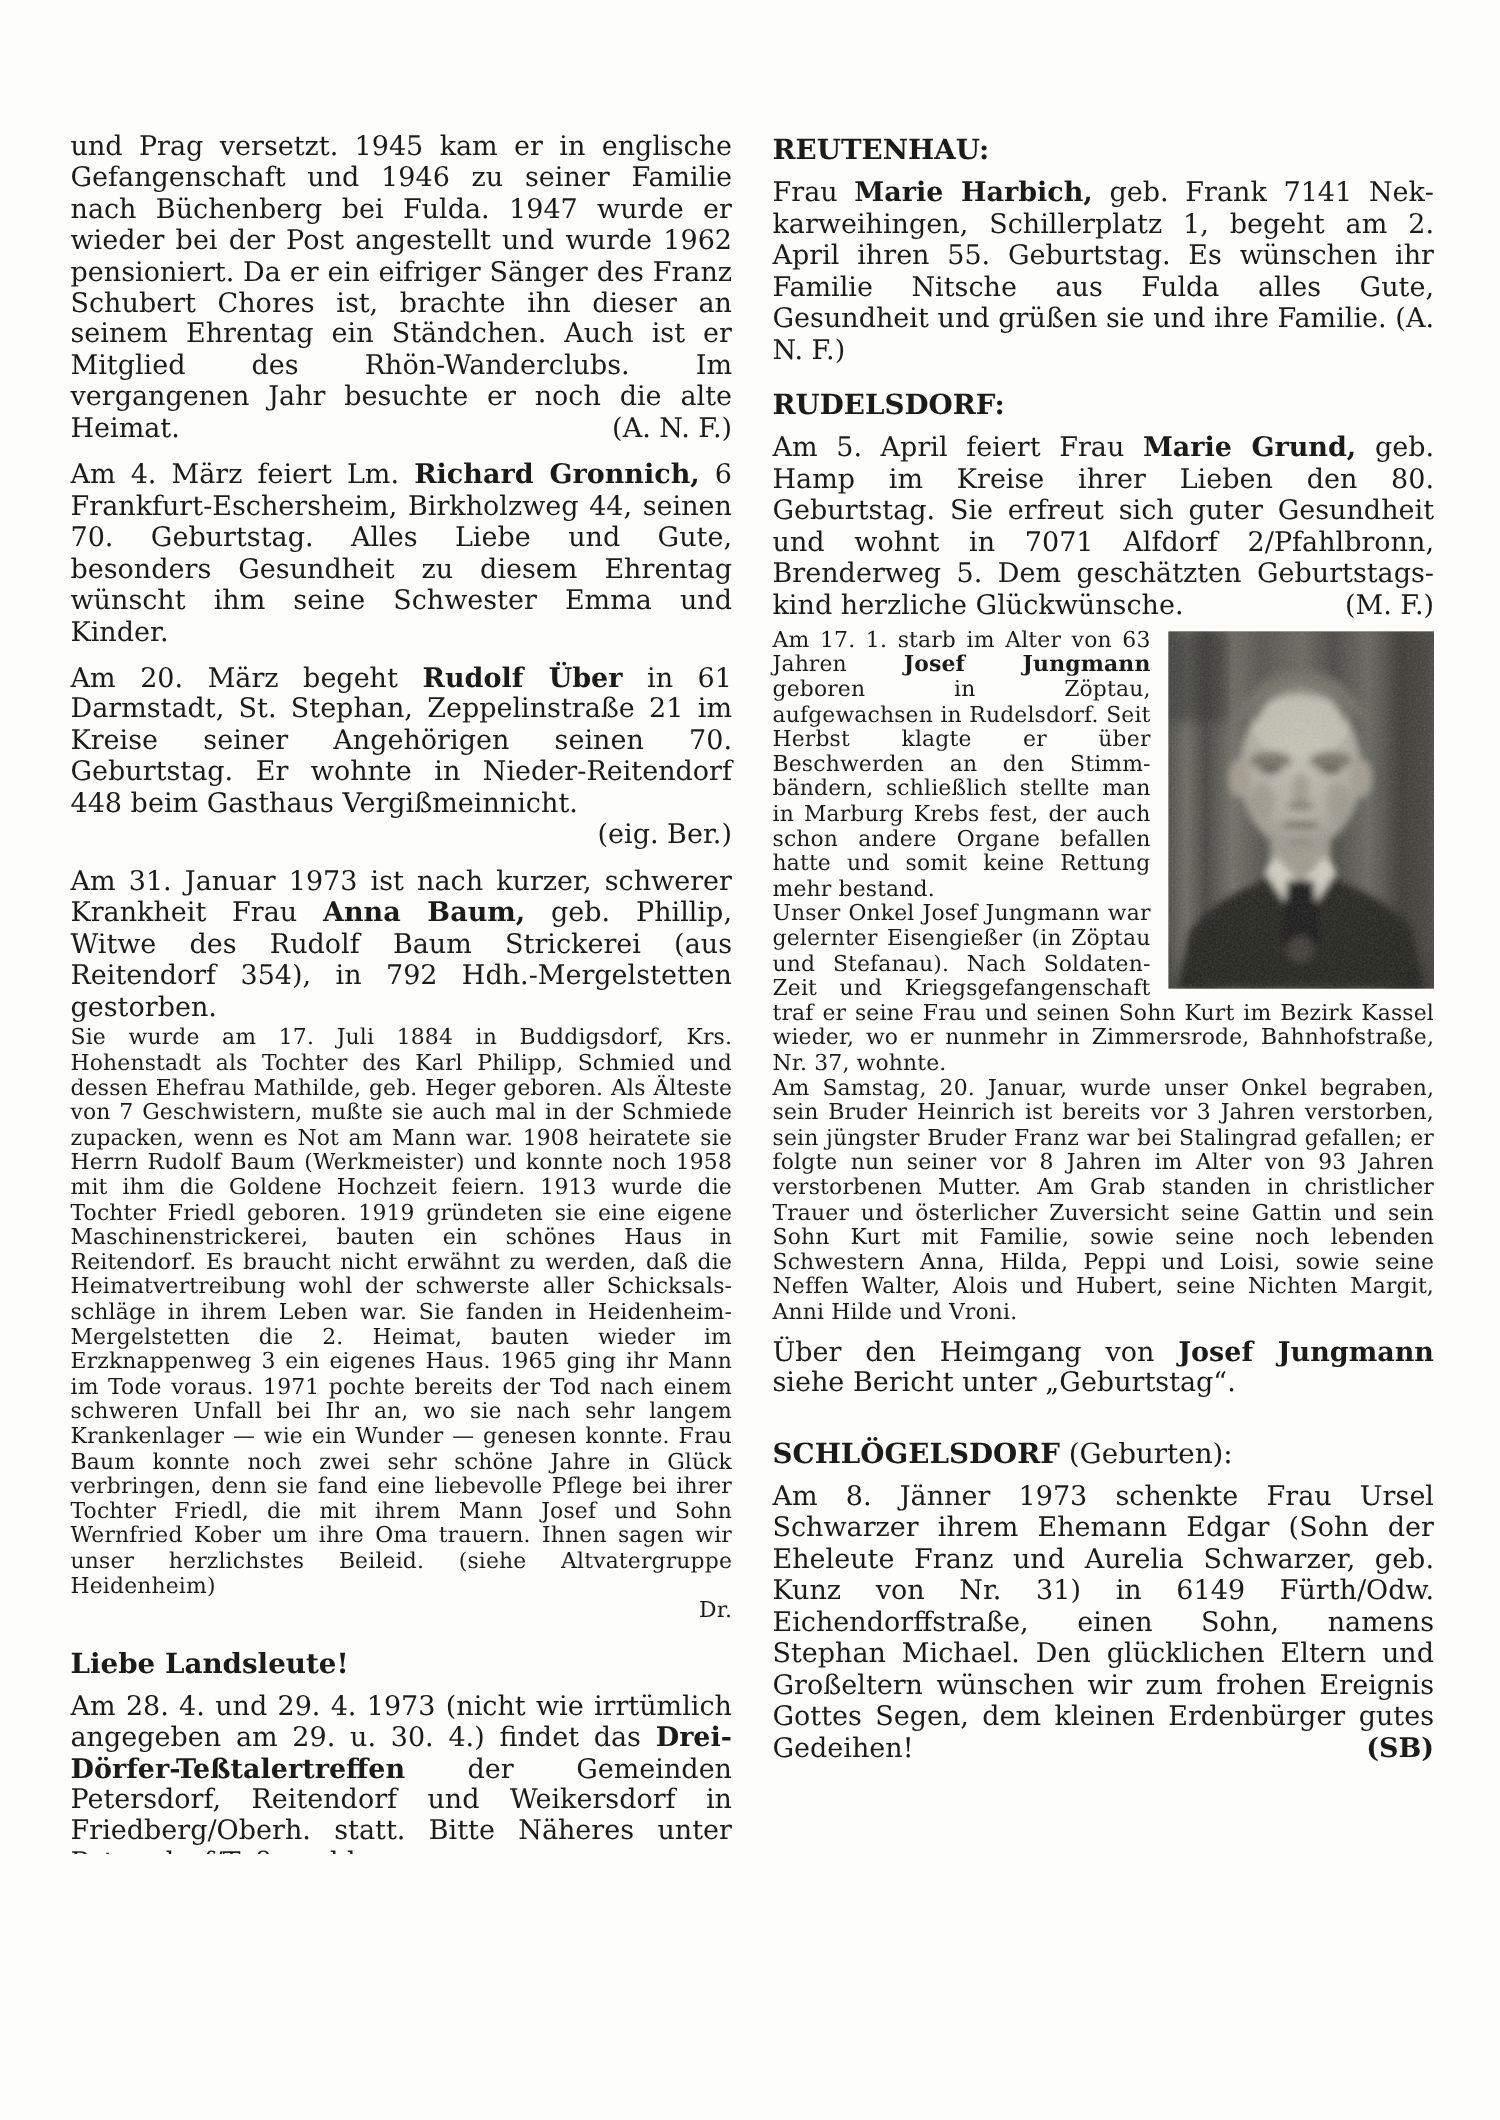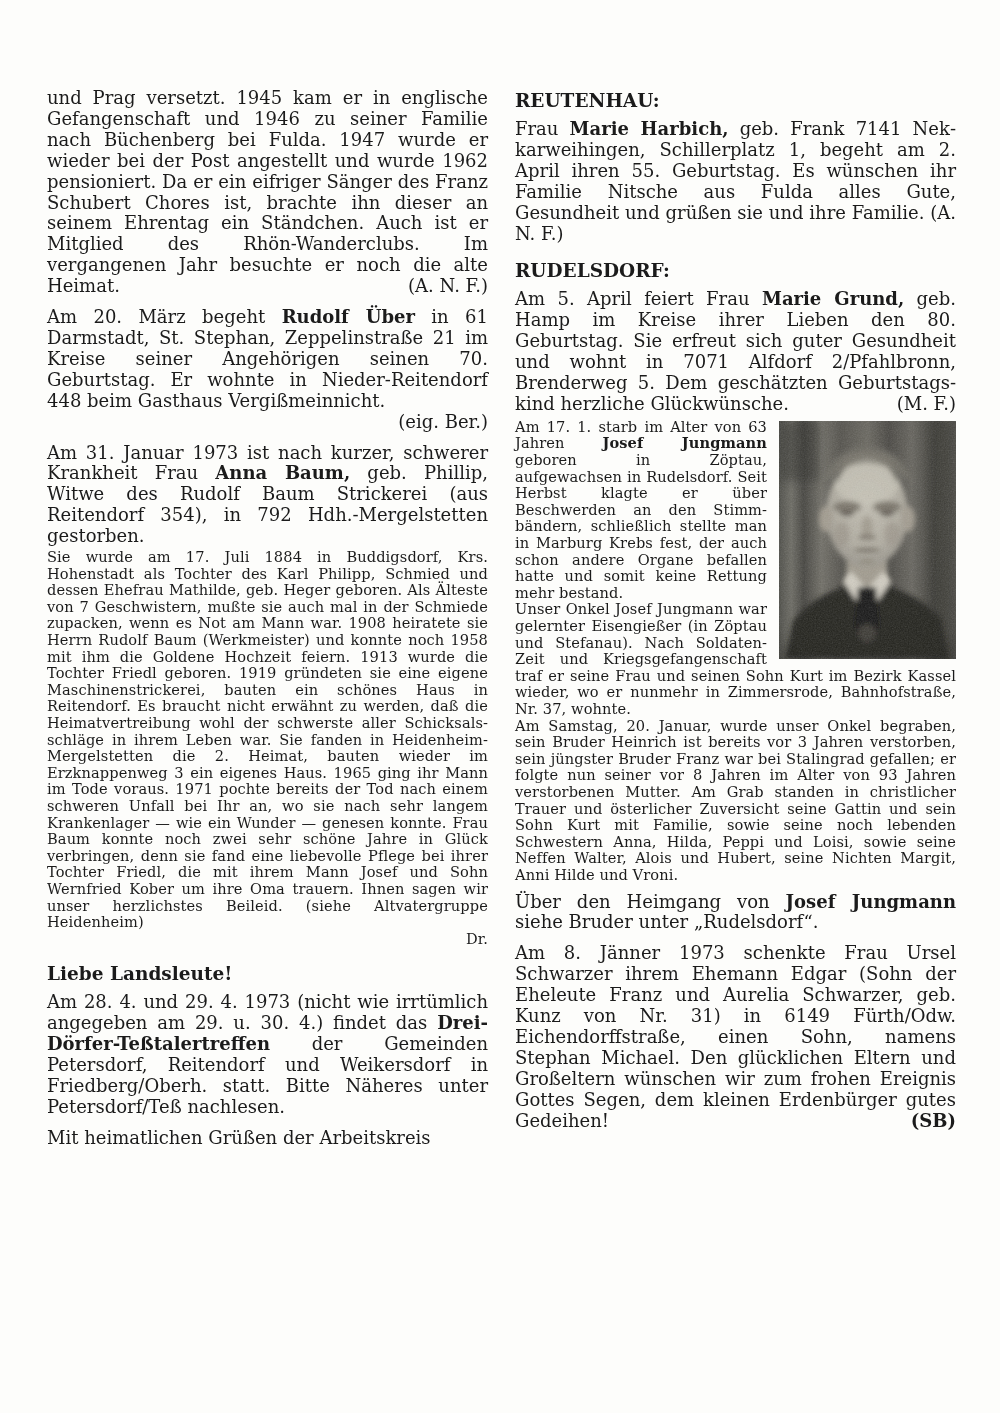--- a/index.html
+++ b/index.html
@@ -57,20 +57,23 @@
 
 <div class="page">
 
   <div class="col col-left">
 
     <p class="body-text">
       <span>und Prag versetzt. 1945 kam er in englische Gefangen­schaft und 1946 zu seiner Familie nach Büchenberg bei Fulda. 1947 wurde er wieder bei der Post angestellt und wurde 1962 pensioniert. Da er ein eifriger Sänger des Franz Schubert Chores ist, brachte ihn dieser an seinem Ehrentag ein Ständchen. Auch ist er Mitglied des Rhön-Wanderclubs. Im vergangenen Jahr besuchte er noch die alte Heimat.</span>
       <span class="attr-inline">(A. N. F.)</span>
     </p>
 
+    <p class="body-text">
+      <span>Am 4. März feiert Lm. </span><b>Richard Gronnich,</b><span> 6 Frankfurt-Eschersheim, Birkholzweg 44, seinen 70. Geburtstag. Alles Liebe und Gute, besonders Gesundheit zu diesem Ehrentag wünscht ihm seine Schwester Emma und Kinder.</span>
+    </p>
 
     <p class="body-text">
       <span>Am 20. März begeht </span><b>Rudolf Über</b><span> in 61 Darmstadt, St. Stephan, Zeppelinstraße 21 im Kreise seiner Angehörigen seinen 70. Geburtstag. Er wohnte in Nieder-Reitendorf 448 beim Gasthaus Vergißmeinnicht.</span>
       <span class="attr-line">(eig. Ber.)</span>
     </p>
 
     <p class="body-text" style="margin-bottom:2px;">
       <span>Am 31. Januar 1973 ist nach kurzer, schwerer Krankheit Frau </span><b>Anna Baum,</b><span> geb. Phillip, Witwe des Rudolf Baum Strickerei (aus Reitendorf 354), in 792 Hdh.-Mergelstetten gestorben.</span>
     </p>
 
@@ -193,23 +196,24 @@
       </div>
 
       <p class="small-text">
         <span>Am 17. 1. starb im Alter von 63 Jahren </span><b>Josef Jungmann</b><span> geboren in Zöptau, aufgewachsen in Rudelsdorf. Seit Herbst klagte er über Beschwerden an den Stimm­bändern, schließlich stellte man in Marburg Krebs fest, der auch schon andere Organe befallen hatte und somit keine Rettung mehr bestand.</span>
       </p>
       <p class="small-text">Unser Onkel Josef Jungmann war gelernter Eisen­gießer (in Zöptau und Stefanau). Nach Soldaten-Zeit und Kriegs­gefangenschaft traf er seine Frau und seinen Sohn Kurt im Bezirk Kassel wieder, wo er nunmehr in Zimmersrode, Bahnhofstraße, Nr. 37, wohnte.</p>
       <p class="small-text">Am Samstag, 20. Januar, wurde unser Onkel begraben, sein Bruder Heinrich ist bereits vor 3 Jahren verstorben, sein jüngster Bruder Franz war bei Stalingrad gefallen; er folgte nun seiner vor 8 Jahren im Alter von 93 Jahren verstorbenen Mutter. Am Grab standen in christlicher Trauer und österlicher Zuversicht seine Gattin und sein Sohn Kurt mit Familie, sowie seine noch lebenden Schwestern Anna, Hilda, Peppi und Loisi, sowie seine Neffen Walter, Alois und Hubert, seine Nichten Margit, Anni Hilde und Vroni.</p>
     </div>
 
     <p class="body-text" style="margin-top:8px;">
-      <span>Über den Heimgang von </span><b>Josef Jungmann</b><span> siehe Bruder unter „Rudelsdorf“.</span>
-    </p>
-
+      <span>Über den Heimgang von </span><b>Josef Jungmann</b><span> siehe Bericht unter „Geburtstag“.</span>
+    </p>
+
+    <h3 class="section-head head-gap-lg"><span>SCHLÖGELSDORF</span><span style="font-weight:normal;"> (Geburten):</span></h3>
 
     <p class="body-text">
       <span>Am 8. Jänner 1973 schenkte Frau Ursel Schwarzer ihrem Ehemann Edgar (Sohn der Eheleute Franz und Aurelia Schwarzer, geb. Kunz von Nr. 31) in 6149 Fürth/Odw. Eichendorff­straße, einen Sohn, namens Stephan Michael. Den glücklichen Eltern und Großeltern wünschen wir zum frohen Ereignis Gottes Segen, dem kleinen Erdenbürger gutes Gedeihen!</span>
       <b class="attr-inline">(SB)</b>
     </p>
 
   </div>
 
   <div class="stray-dot"></div>
 

